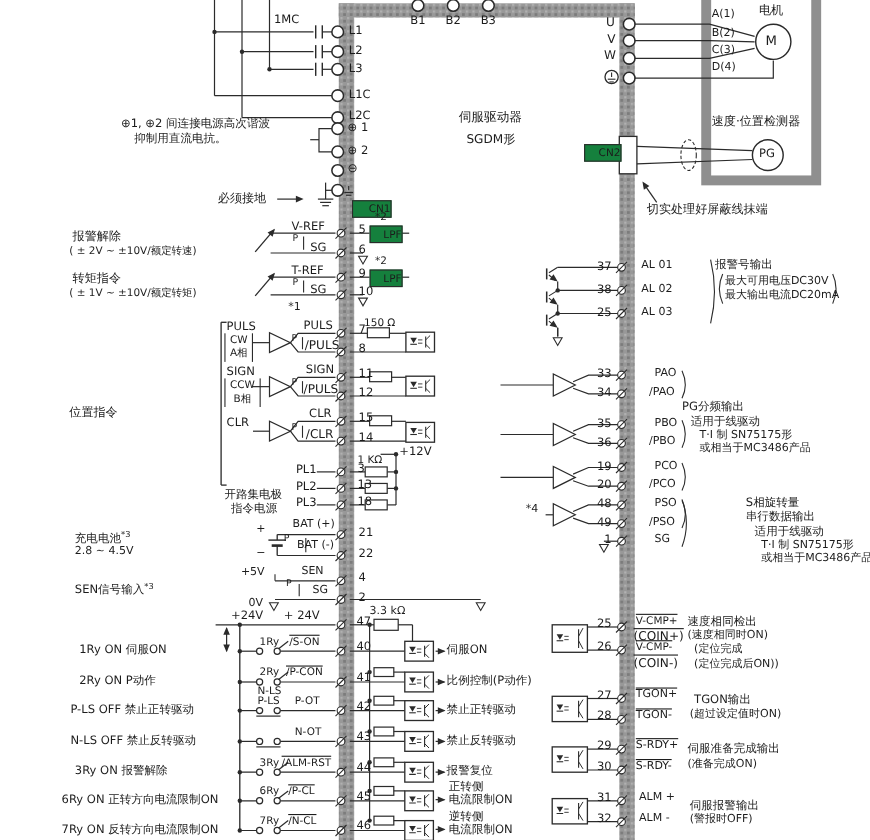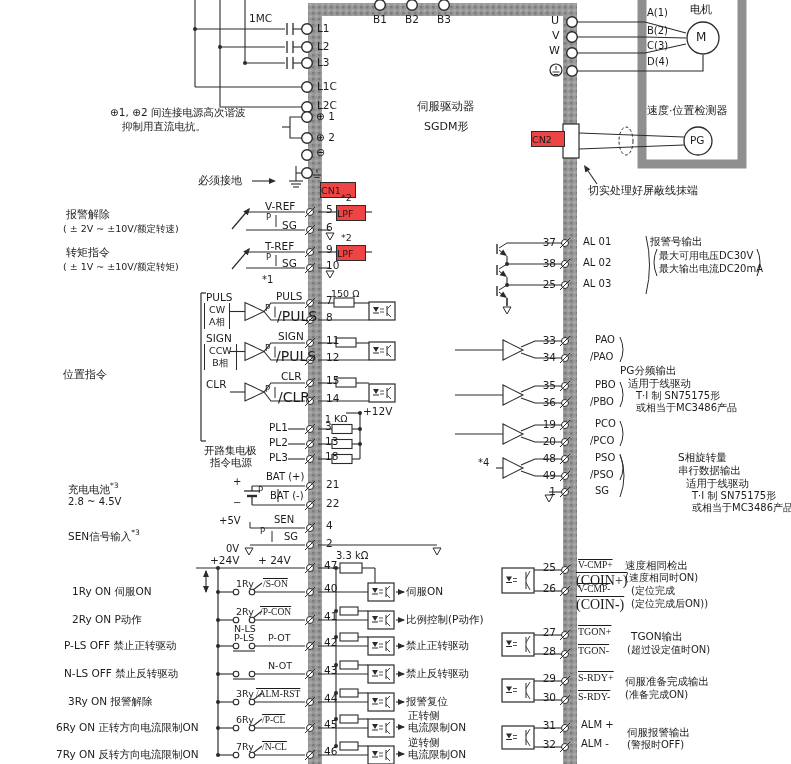--- a/index.html
+++ b/index.html
@@ -1,25 +1,25 @@
 <!DOCTYPE html>
 <html><head>
 <meta charset="utf-8">
 <style>
   html,body{margin:0;padding:0;background:#e8e8e8;}
   #canvas{position:relative;width:791px;height:764px;background:#ffffff;overflow:hidden;
           font-family:"DejaVu Sans",sans-serif;color:#1c1c1c;}
   #wires{position:absolute;left:0;top:0;}
   .t{position:absolute;font-size:10px;line-height:1.15;white-space:nowrap;color:#1c1c1c;}
-  .s85{font-size:8.5px}.s9{font-size:14px}.s95{font-size:9.5px}.s10{font-size:10px}
+  .s85{font-size:8.5px}.s9{font-size:11px}.s95{font-size:9.5px}.s10{font-size:10px}
   .s105{font-size:10.5px}.s11{font-size:11px}.s115{font-size:11.5px}.s12{font-size:12px}
-  .ovl{text-decoration:overline;text-decoration-thickness:1px;font-family:Liberation Serif, serif;}
+  .ovl{text-decoration:overline;text-decoration-thickness:1px;}
   .ra{width:22px;text-align:right;}
-  .box{position:absolute;border:1.2px solid #2b2b2b;background:#ef4444;display:flex;
-       align-items:center;justify-content:flex-start;font-size:9.5px;}
+  .box{position:absolute;border:1.2px solid #2b2b2b;background:#15803d;display:flex;
+       align-items:center;justify-content:flex-end;font-size:9.5px;}
   .vbr{position:absolute;border-left:1.5px solid #2b2b2b;border-right:1.5px solid #2b2b2b;
        padding:1px 4px;font-size:9.5px;line-height:1.25;text-align:center;white-space:nowrap;}
   sup{font-size:7.5px;}
 </style>
 </head>
 <body>
 
 <div id="canvas">
   <svg id="wires" width="791" height="764" viewBox="0 0 791 764">
       <defs>

